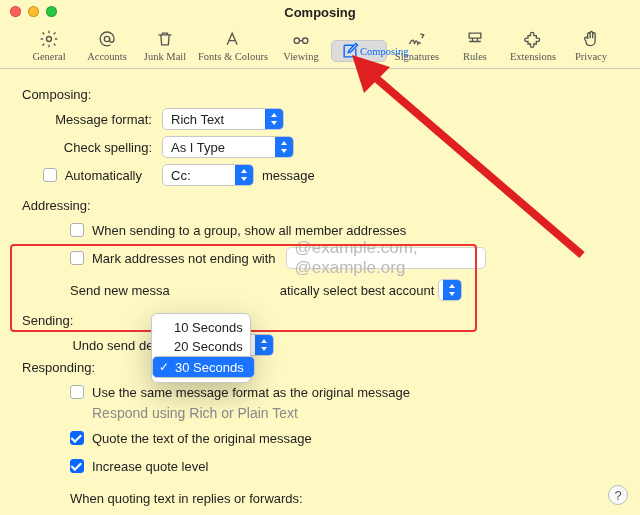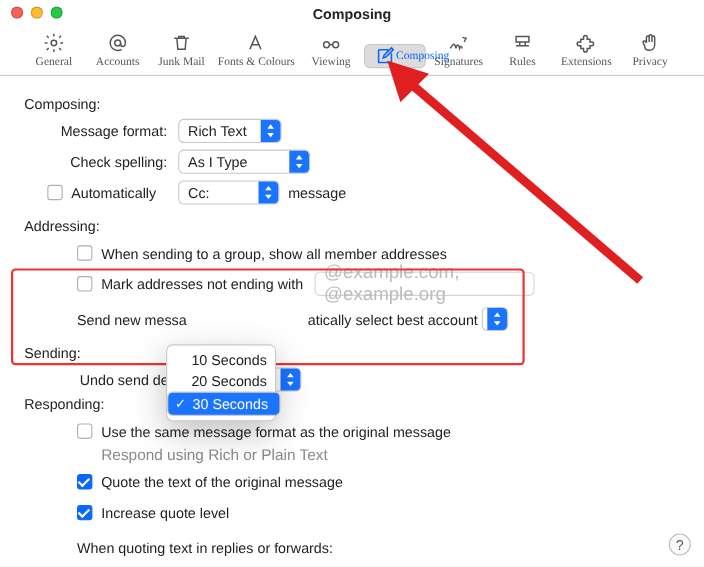--- a/index.html
+++ b/index.html
@@ -1,17 +1,17 @@
 <!DOCTYPE html>
 <html><head>
 <meta charset="utf-8">
 <style>
   * { box-sizing: border-box; margin: 0; padding: 0; }
   html, body { width: 640px; height: 515px; overflow: hidden; font-family: -apple-system, "Helvetica Neue", Arial, sans-serif; font-size: 13px; color: #222; background: #ececec; }
-  .window { width: 640px; height: 515px; background: #ffffff; position: relative; }
+  .window { width: 640px; height: 515px; background: #fef9c3; position: relative; }
   .titlebar { height: 24px; display: flex; align-items: center; position: relative; }
   .traffic { position: absolute; left: 10px; top: 6px; display: flex; gap: 7px; }
   .dot { width: 11px; height: 11px; border-radius: 50%; border: 0.5px solid rgba(0,0,0,.2); }
   .red { background: #ff5f57; } .yellow { background: #febc2e; } .green { background: #28c840; }
   .title { margin: 0 auto; font-weight: 600; font-size: 13px; }
   .toolbar { display: flex; justify-content: center; align-items: flex-end; gap: 2px; padding: 2px 8px 6px; border-bottom: 1px solid #c9c9c9; font-family: Liberation Serif, serif; }
   .titem { width: 56px; text-align: center; cursor: default; padding: 2px 0 0; border-radius: 6px; }
   .titem.sel { background: #dcdcdc; }
   .titem .ic { height: 22px; display: flex; align-items: center; justify-content: center; color: #555; }
   .titem.sel .ic, .titem.sel .lbl { color: #0a66ff; }
@@ -140,33 +140,33 @@
     <div class="lbl">Privacy</div>
   </div>
 </div>
 
 <div class="content">
 
   <div class="hdr">Composing:</div>
 
   <div class="row">
     <div class="rlabel">Message format:</div>
-    <div class="sel" style="width:94px">
+    <div class="sel" style="width:122px">
       <span>Rich Text</span>
       <span class="cap">
             <svg width="8" height="12" fill="#fff">
               <path d="M4 0L1 4h6zM4 12l3-4H1z"></path>
             </svg>
           </span>
     </div>
   </div>
 
   <div class="row">
     <div class="rlabel">Check spelling:</div>
-    <div class="sel" style="width:120px">
+    <div class="sel" style="width:132px">
       <span>As I Type</span>
       <span class="cap">
             <svg width="8" height="12" fill="#fff">
               <path d="M4 0L1 4h6zM4 12l3-4H1z"></path>
             </svg>
           </span>
     </div>
   </div>
 
   <div class="row">

